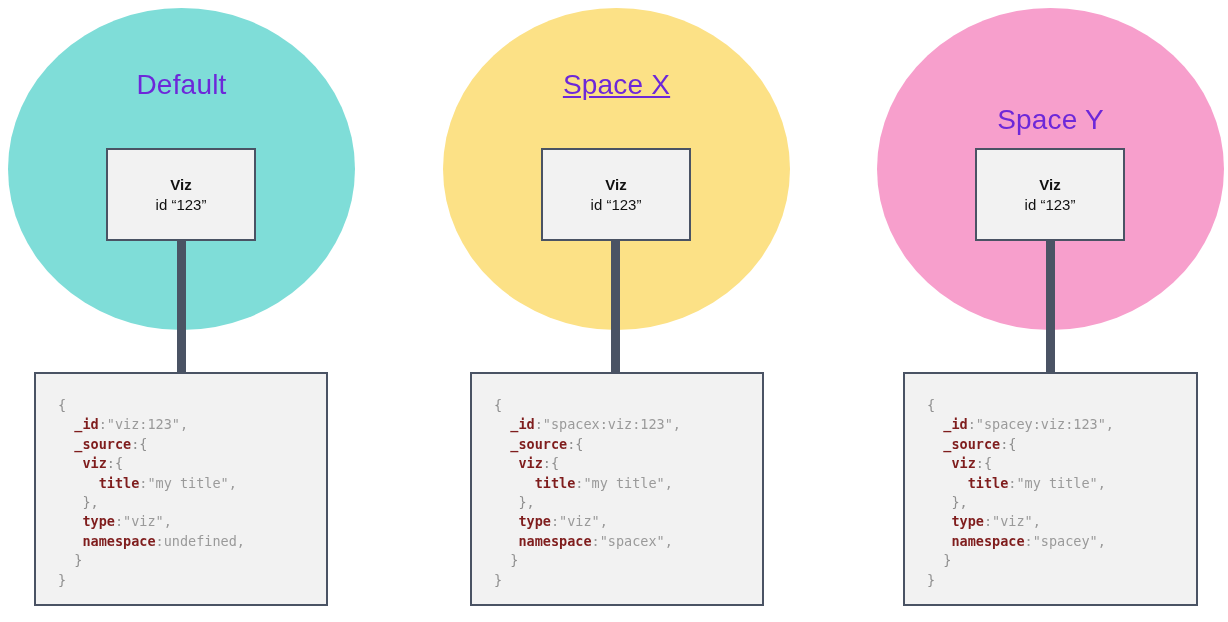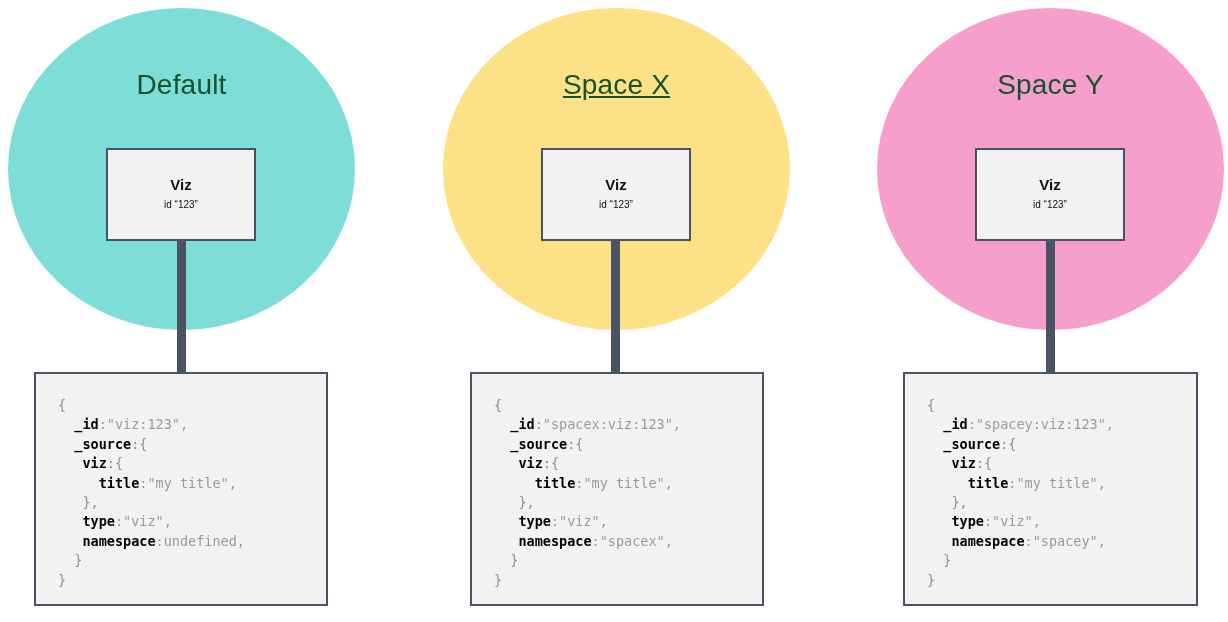--- a/index.html
+++ b/index.html
@@ -29,27 +29,27 @@
   .space-circle.c1 { left: 443px; background: #FCE186; }
   .space-circle.c2 { left: 877px; background: #F79FCC; }
 
   .space-title {
     position: absolute;
     top: 68px;
     width: 347px;
     text-align: center;
     font-size: 28px;
     line-height: 34px;
-    color: #14532d;
+    color: #6d28d9;
     font-weight: 400;
     letter-spacing: 0.2px;
   }
   .space-title.c0 { left: 8px; }
   .space-title.c1 { left: 443px; text-decoration: underline; }
-  .space-title.c2 { left: 877px; }
+  .space-title.c2 { left: 877px; margin-top: 35px; }
 
   
   .viz-box {
     position: absolute;
     top: 148px;
     width: 150px;
     height: 93px;
     background: #F2F2F2;
     border: 2px solid #4A5364;
     display: flex;
@@ -61,21 +61,21 @@
   .viz-box.c1 { left: 541px; }
   .viz-box.c2 { left: 975px; }
 
   .viz-title {
     font-size: 15px;
     font-weight: bold;
     color: #111111;
     line-height: 20px;
   }
   .viz-sub {
-    font-size: 10px;
+    font-size: 15px;
     font-weight: 400;
     color: #111111;
     line-height: 20px;
   }
 
   
   .connector {
     position: absolute;
     top: 241px;
     width: 9px;
@@ -117,21 +117,21 @@
     font-size: 13.5px;
     line-height: 19.4px;
     white-space: pre;
     color: #8a8a8a;
   }
   .code-box.c0 { left: 34px;  width: 294px; }
   .code-box.c1 { left: 470px; width: 294px; }
   .code-box.c2 { left: 903px; width: 295px; }
 
   .code-line { display: block; height: 19.4px; }
-  .k { color: #000000; font-weight: 600; }
+  .k { color: #7f1d1d; font-weight: 600; }
   .p { color: #9a9a9a; }
   .v { color: #9a9a9a; }
   .b { color: #8f8f8f; }
 </style>
 </head>
 <body>
 
 <div id="canvas">
 
   <div class="space-circle c0"></div>

